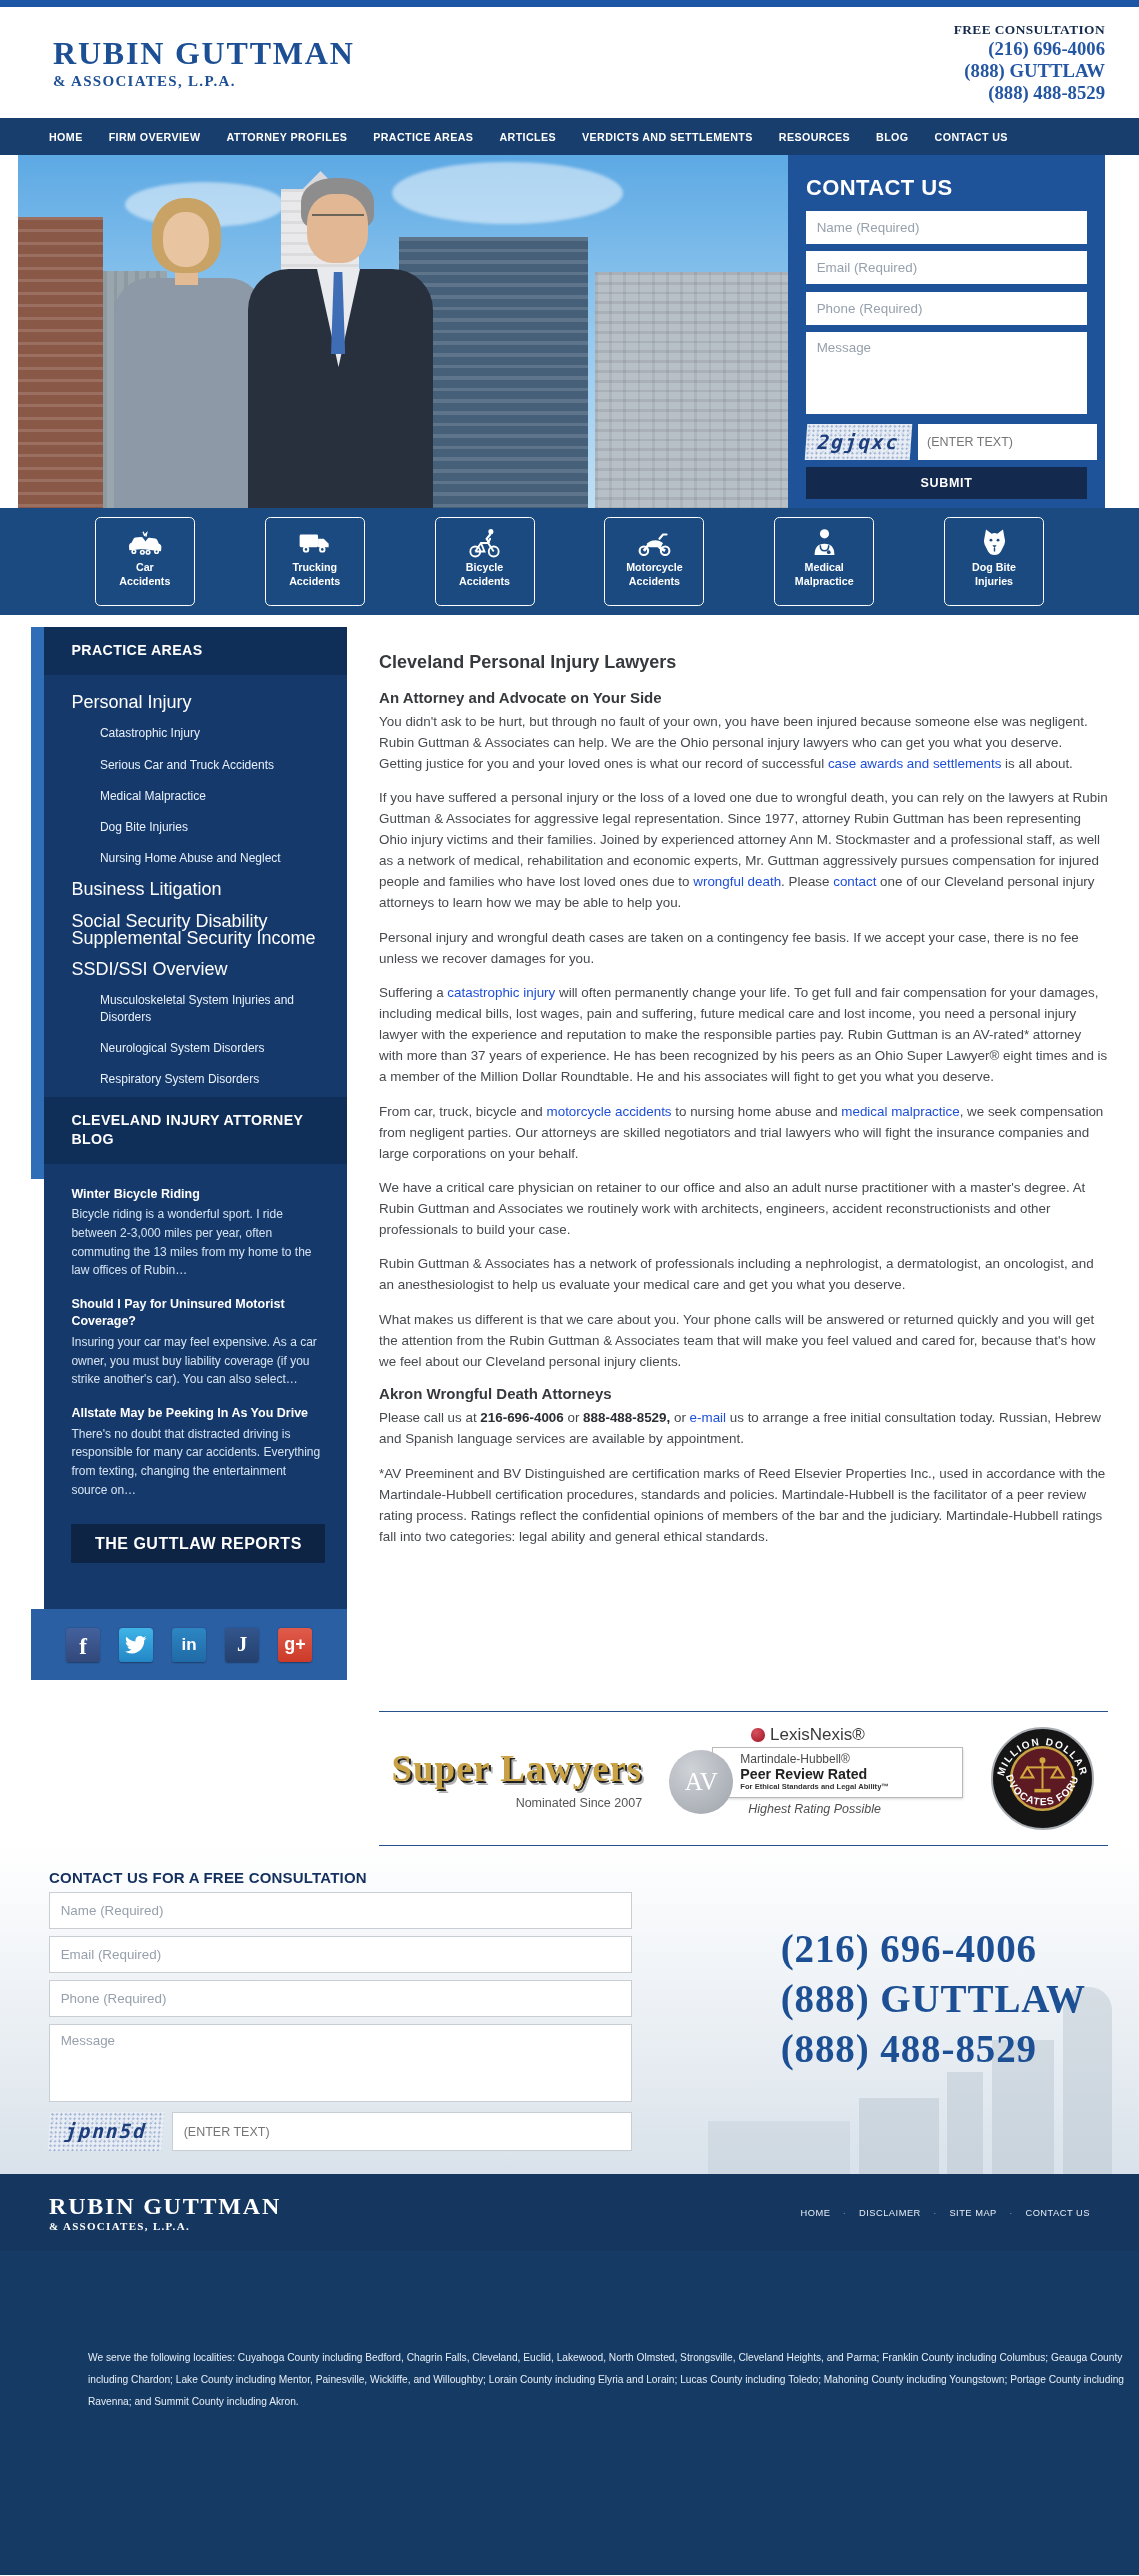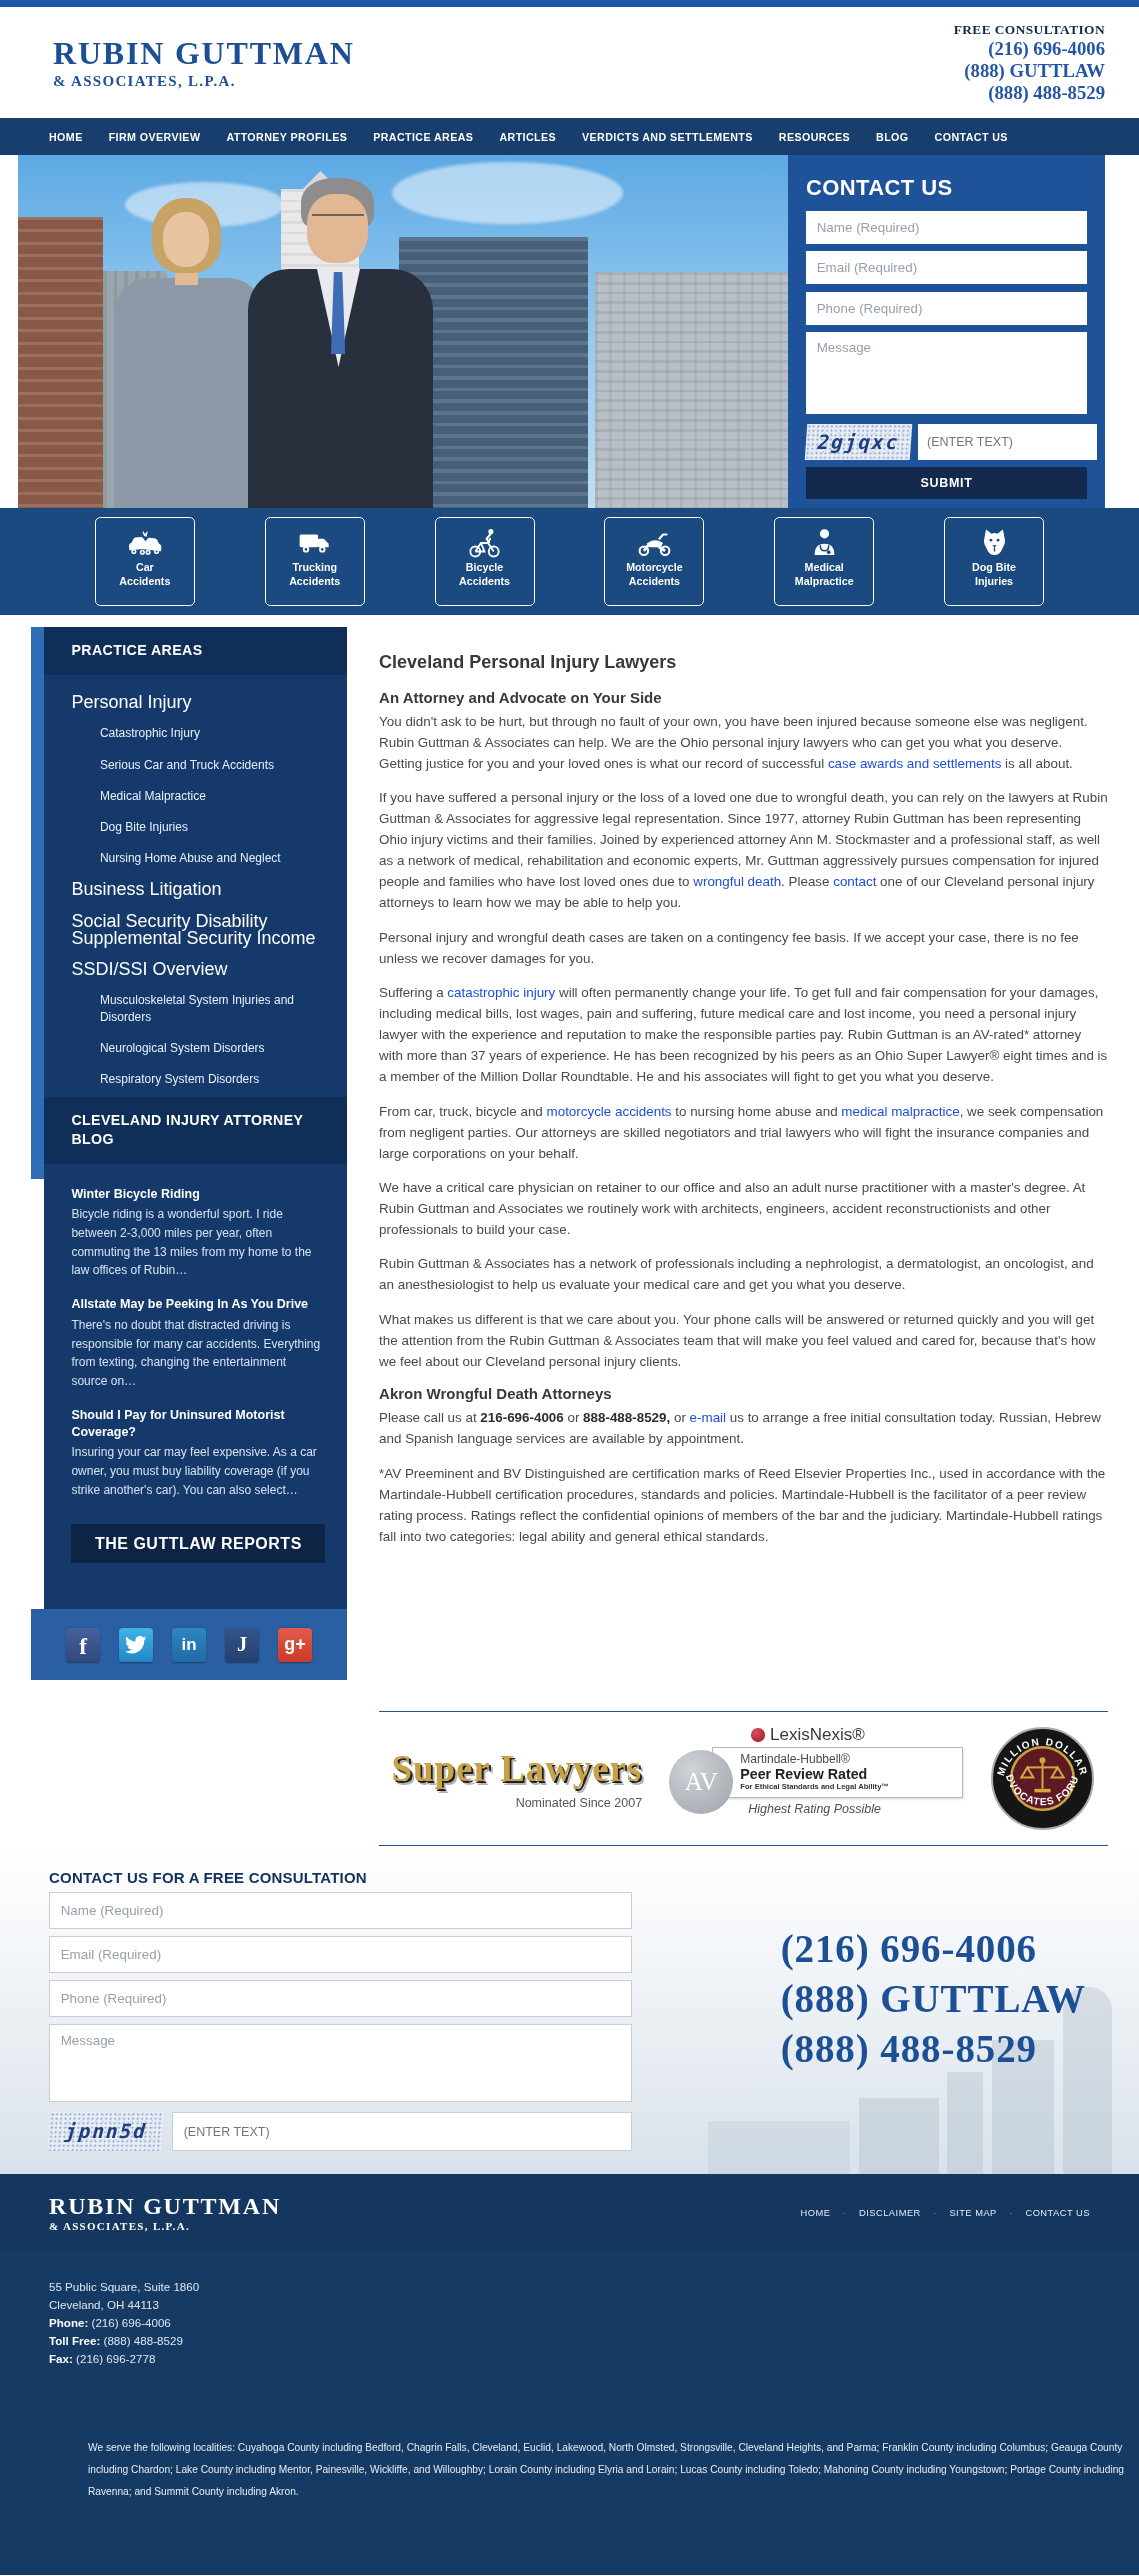--- a/index.html
+++ b/index.html
@@ -336,26 +336,26 @@
           <div class="pa-item sub">Respiratory System Disorders</div>
           <div class="pa-item sub">Social Security Disability (SSD)</div>
         </div>
       <div class="sp-head blog-head">CLEVELAND INJURY ATTORNEY BLOG</div>
       <div class="blog-list" id="blog-list">
           <div class="post">
             <h4>Winter Bicycle Riding</h4>
             <p>Bicycle riding is a wonderful sport. I ride between 2-3,000 miles per year, often commuting the 13 miles from my home to the law offices of Rubin…</p>
           </div>
           <div class="post">
+            <h4>Should I Pay for Uninsured Motorist Coverage?</h4>
+            <p>Insuring your car may feel expensive. As a car owner, you must buy liability coverage (if you strike another's car). You can also select…</p>
+          </div>
+          <div class="post">
             <h4>Allstate May be Peeking In As You Drive</h4>
             <p>There's no doubt that distracted driving is responsible for many car accidents. Everything from texting, changing the entertainment source on…</p>
-          </div>
-          <div class="post">
-            <h4>Should I Pay for Uninsured Motorist Coverage?</h4>
-            <p>Insuring your car may feel expensive. As a car owner, you must buy liability coverage (if you strike another's car). You can also select…</p>
           </div>
           <button class="gutt-btn">THE GUTTLAW REPORTS</button>
         </div>
     </div>
     <div class="social" id="social-row">
         <div class="sico facebook">f</div>
         <div class="sico twitter">
           <svg viewBox="0 0 24 24">
             <path fill="#fff" d="M23.954 4.569c-.885.389-1.83.654-2.825.775 1.014-.611 1.794-1.574 2.163-2.723-.951.555-2.005.959-3.127 1.184-.896-.959-2.173-1.559-3.591-1.559-2.717 0-4.92 2.203-4.92 4.917 0 .39.045.765.127 1.124-4.09-.193-7.715-2.157-10.141-5.126-.424.722-.666 1.561-.666 2.475 0 1.71.87 3.213 2.188 4.096-.807-.026-1.566-.248-2.228-.616v.061c0 2.385 1.693 4.374 3.946 4.827-.413.111-.849.171-1.296.171-.314 0-.615-.03-.916-.086.631 1.953 2.445 3.377 4.604 3.417-1.68 1.319-3.809 2.105-6.102 2.105-.39 0-.779-.023-1.17-.067 2.189 1.394 4.768 2.209 7.557 2.209 9.054 0 13.999-7.496 13.999-13.986 0-.209 0-.42-.015-.63.961-.689 1.8-1.56 2.46-2.548z"></path>
           </svg>
@@ -459,22 +459,15 @@
   </div>
   <div class="flinks" id="footer-links">
       <div class="flink">HOME</div>
       <div class="flink">DISCLAIMER</div>
       <div class="flink">SITE MAP</div>
       <div class="flink">CONTACT US</div>
     </div>
 </div>
 
 <div class="f2">
-  <div class="addr">
-    <div>55 Public Square, Suite 1860</div>
-    <div>Cleveland, OH 44113</div>
-    <div><b>Phone:</b> <span>(216) 696-4006</span></div>
-    <div><b>Toll Free:</b> <span>(888) 488-8529</span></div>
-    <div><b>Fax:</b> <span>(216) 696-2778</span></div>
-  </div>
   <div class="localities">We serve the following localities: Cuyahoga County including Bedford, Chagrin Falls, Cleveland, Euclid, Lakewood, North Olmsted, Strongsville, Cleveland Heights, and Parma; Franklin County including Columbus; Geauga County including Chardon; Lake County including Mentor, Painesville, Wickliffe, and Willoughby; Lorain County including Elyria and Lorain; Lucas County including Toledo; Mahoning County including Youngstown; Portage County including Ravenna; and Summit County including Akron.</div>
 </div>
 
 
 </body></html>

